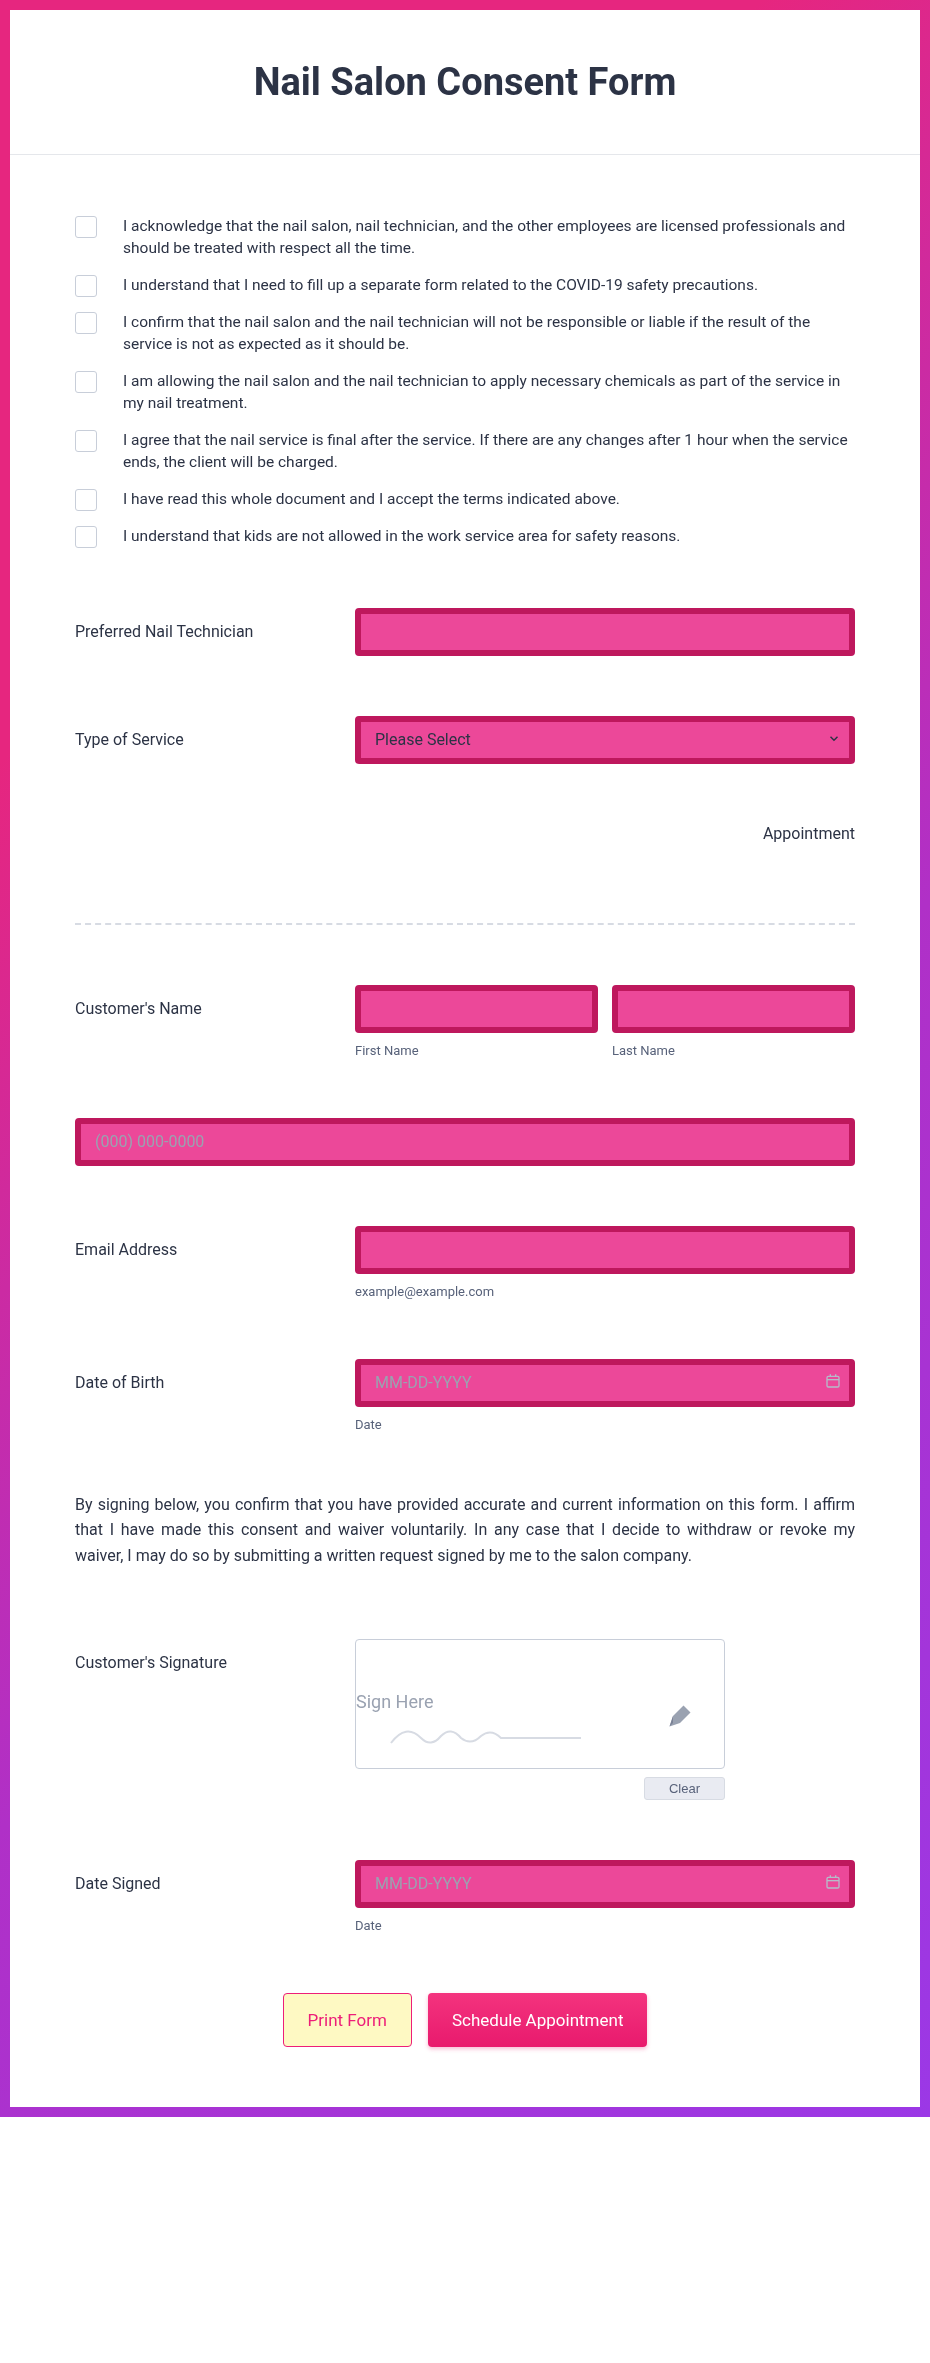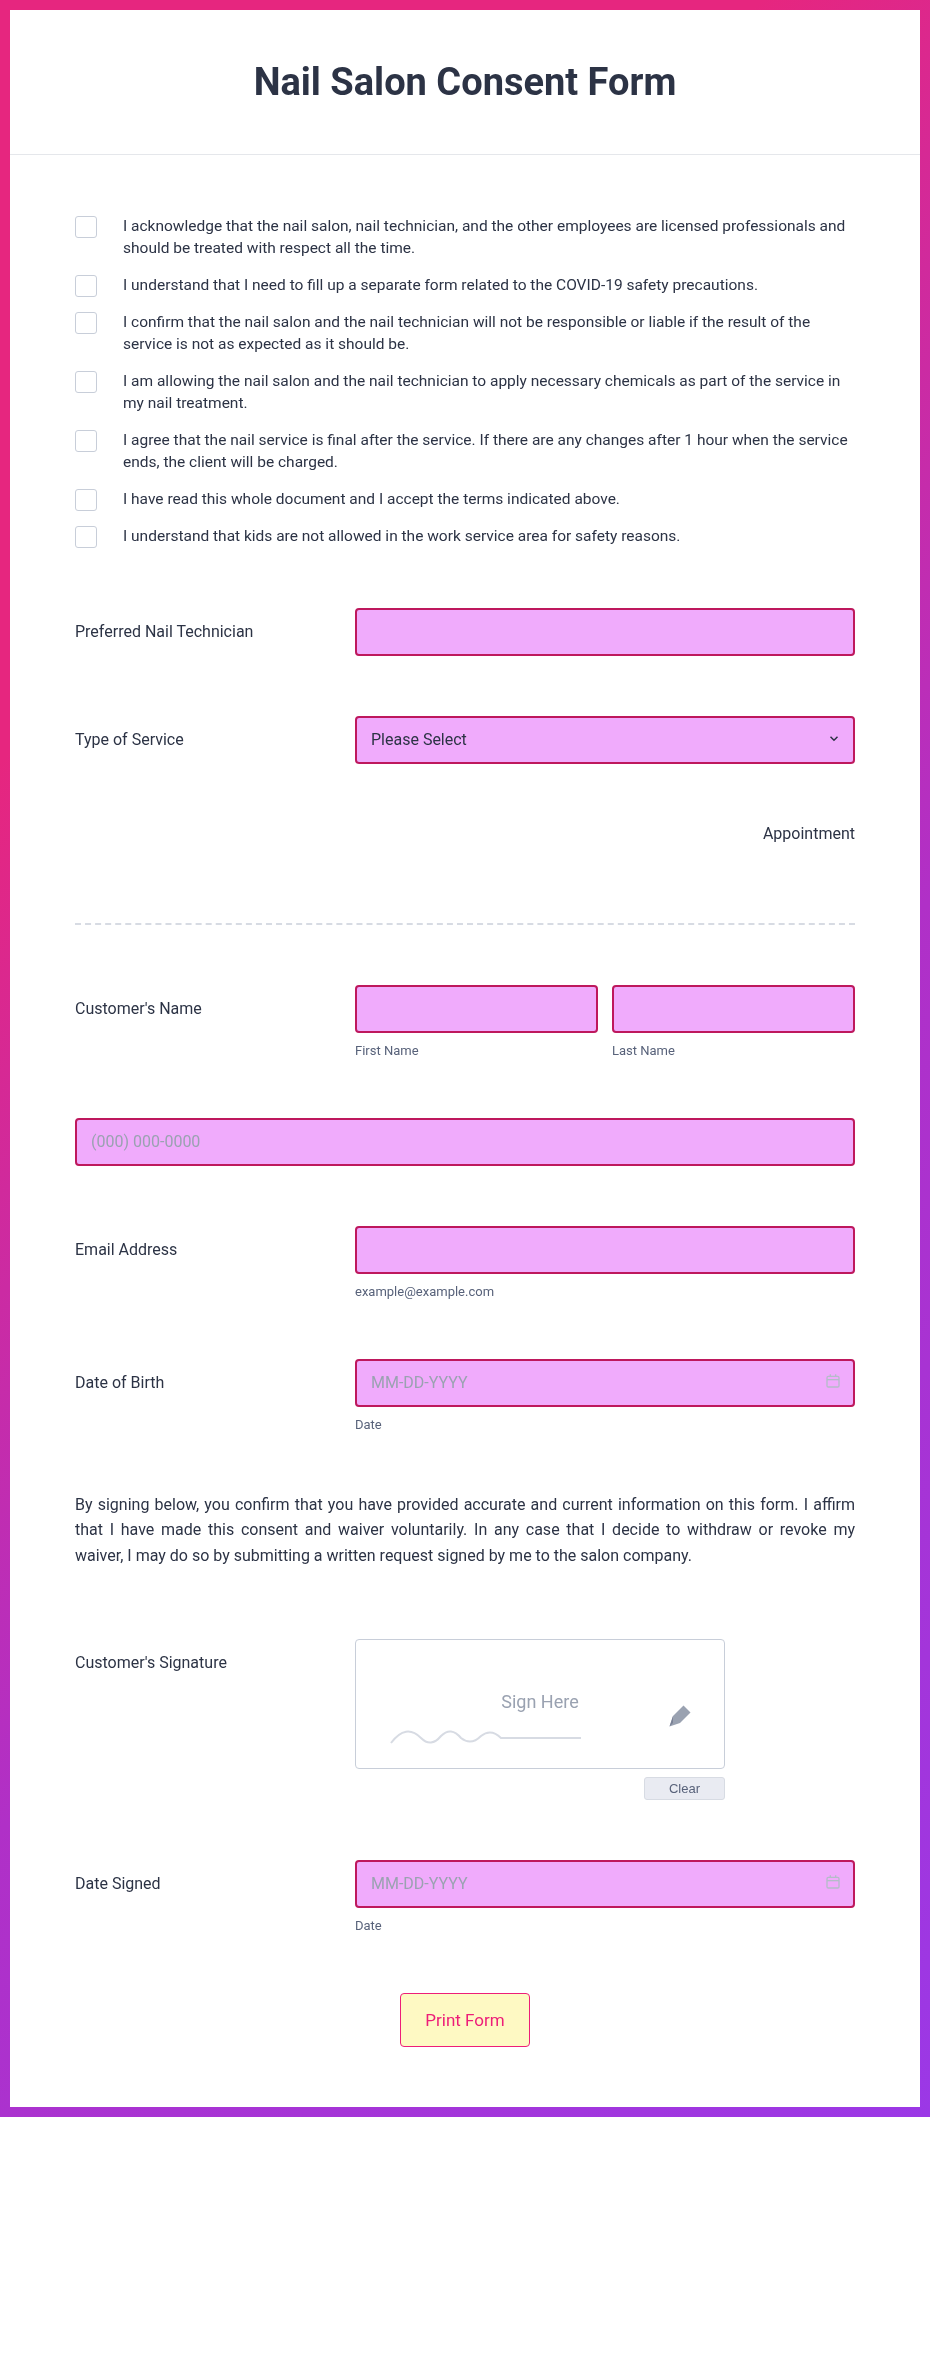--- a/index.html
+++ b/index.html
@@ -70,26 +70,26 @@
     font-size: 16px;
     color: #2c3345;
     padding-top: 14px;
   }
   .field-control {
     flex: 1;
   }
   .input, .select {
     width: 100%;
     height: 48px;
-    border: 2px solid #be185d;
+    border: 6px solid #be185d;
     border-radius: 4px;
     padding: 0 14px;
     font-size: 16px;
     color: #2c3345;
-    background: #f0abfc;
+    background: #ec4899;
     font-family: inherit;
   }
   .input::placeholder { color: #9aa2b1; }
   .select-wrap { position: relative; }
   .select {
     appearance: none;
     -webkit-appearance: none;
     padding-right: 40px;
     cursor: pointer;
   }
@@ -138,21 +138,20 @@
     margin-bottom: 70px;
   }
   .sig-box {
     width: 370px;
     height: 130px;
     border: 1px solid #c8ced9;
     border-radius: 4px;
     position: relative;
     display: flex;
     flex-direction: column;
-    align-items: center;
     justify-content: center;
     color: #9aa2b1;
   }
   .sig-label {
     font-size: 18px;
     margin-bottom: 4px;
   }
   .sig-scribble {
     position: absolute;
     bottom: 20px;
@@ -359,17 +358,18 @@
                   <line x1="16" y1="2" x2="16" y2="6"></line>
                 </svg>
           </span>
         </div>
         <div class="sublabel">Date</div>
       </div>
     </div>
 
     <div class="buttons">
       <button class="btn btn-outline">Print Form</button>
+      <button class="btn btn-primary">Schedule Appointment</button>
     </div>
 
   </div>
 </div>
 </div>
 
 </body></html>

